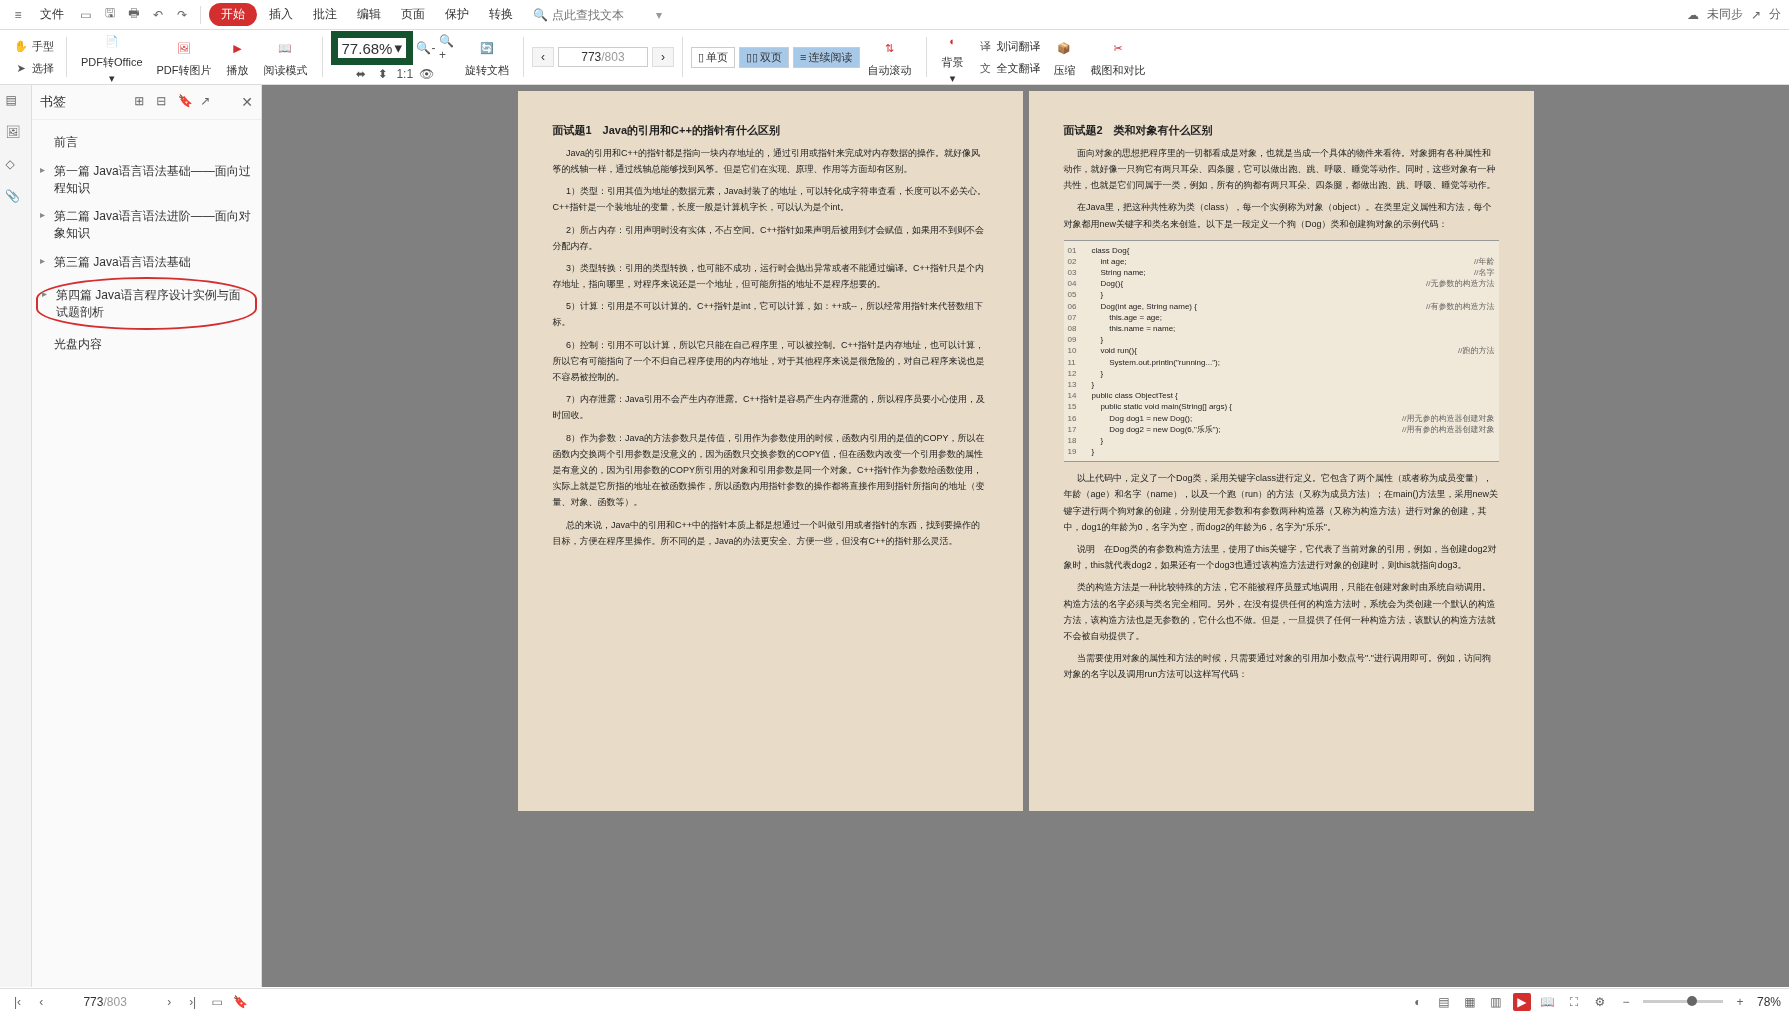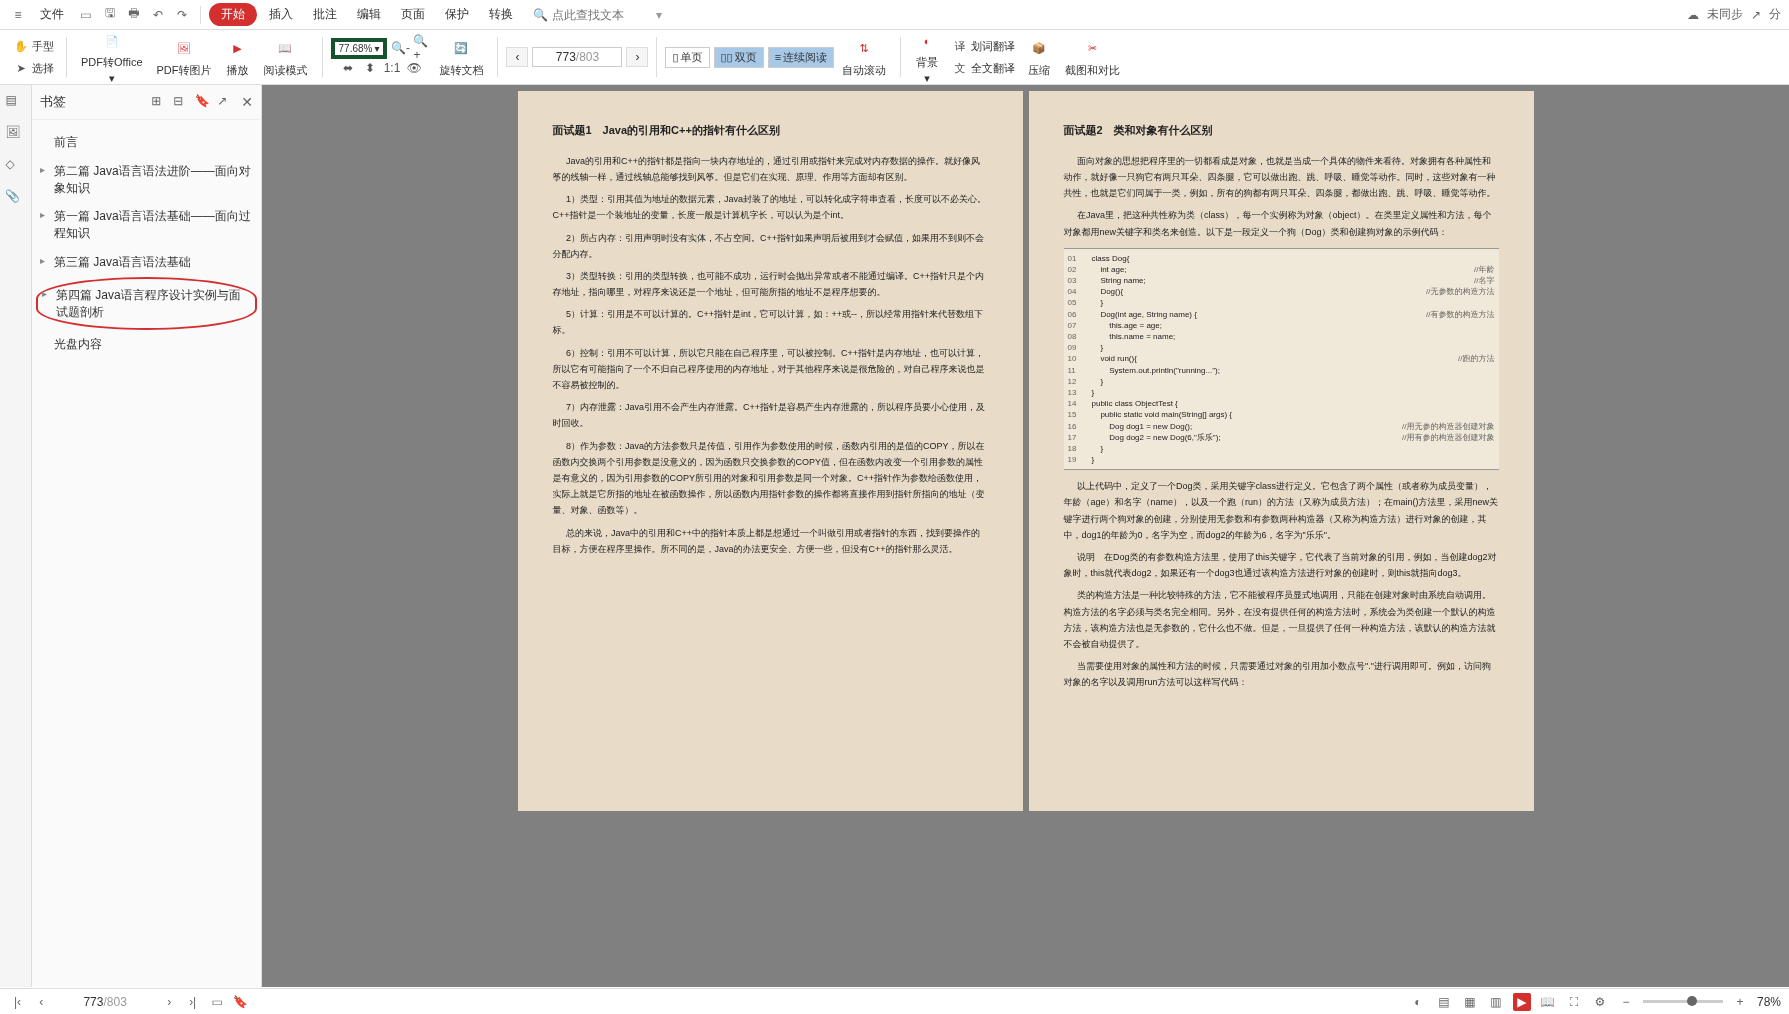--- a/index.html
+++ b/index.html
@@ -12,43 +12,43 @@
 .search-box{display:flex;align-items:center;gap:4px;color:#999;margin-left:8px}
 .search-box input{border:none;outline:none;font-size:12px;width:100px}
 .right-status{margin-left:auto;display:flex;align-items:center;gap:8px;color:#666}
 .toolbar{display:flex;align-items:center;height:55px;padding:4px 8px;border-bottom:1px solid #ddd;gap:2px}
 .tool-group{display:flex;flex-direction:column;align-items:center;gap:0}
 .tool-group-h{display:flex;align-items:center;gap:4px}
 .tool-btn{display:flex;flex-direction:column;align-items:center;padding:2px 6px;cursor:pointer;font-size:11px;gap:2px}
 .tool-btn-sm{display:flex;align-items:center;padding:2px 4px;cursor:pointer;font-size:11px;gap:2px}
 .tool-icon{width:18px;height:18px;display:flex;align-items:center;justify-content:center;color:#555}
 .tool-icon-lg{width:24px;height:24px;display:flex;align-items:center;justify-content:center;color:#d32f2f}
-.zoom-box{display:flex;align-items:center;border:4px solid #14532d;padding:1px 4px;gap:2px;font-size:10px}
+.zoom-box{display:flex;align-items:center;border:7px solid #14532d;padding:1px 4px;gap:2px;font-size:15px}
 .page-nav{display:flex;align-items:center;gap:4px}
 .page-input{border:1px solid #ccc;padding:2px;text-align:center;font-size:12px;width:90px}
 .page-arrow{padding:2px 8px;cursor:pointer;background:#f5f5f5;border:1px solid #ddd}
 .view-btn{padding:2px 6px;border:1px solid #ccc;font-size:11px;cursor:pointer;display:flex;align-items:center;gap:2px}
 .view-btn.active{background:#a8c8e8}
 .vdiv{width:1px;height:40px;background:#ddd;margin:0 6px}
 .main{display:flex;height:calc(100vh - 112px)}
 .side-icons{width:32px;background:#f5f5f5;border-right:1px solid #ddd;display:flex;flex-direction:column;align-items:center;padding-top:8px;gap:12px}
 .side-icon{width:20px;height:20px;color:#666;cursor:pointer}
 .bookmark-panel{width:230px;border-right:1px solid #ddd;background:#fafafa;display:flex;flex-direction:column}
-.bm-header{display:flex;align-items:center;padding:8px;gap:8px;border-bottom:1px solid #eee}
+.bm-header{display:flex;align-items:center;padding:8px;gap:25px;border-bottom:1px solid #eee}
 .bm-title{font-size:13px}
 .bm-tools{display:flex;gap:6px;margin-left:auto}
 .bm-tool{width:16px;height:16px;cursor:pointer;color:#666}
 .bm-close{cursor:pointer;color:#666;font-size:14px}
 .bm-list{padding:8px 4px;overflow-y:auto}
 .bm-item{padding:6px 4px 6px 18px;font-size:12px;cursor:pointer;position:relative;line-height:1.4}
 .bm-item.has-children::before{content:"▸";position:absolute;left:4px;color:#888;font-size:10px}
 .bm-item.highlighted{border:2px solid #d32f2f;border-radius:50%/40%;padding:8px 6px 8px 18px}
 .doc-area{flex:1;background:#808080;overflow:auto;position:relative;display:flex;justify-content:center;padding:6px;gap:6px}
 .page{background:#e8dcc8;width:505px;height:720px;padding:30px 35px;font-size:9px;line-height:1.8;color:#222;position:relative}
-.page-title{font-size:11px;font-weight:bold;margin-bottom:12px}
+.page-title{font-size:11px;font-weight:bold;margin-bottom:4px}
 .page p{text-indent:1.5em;margin-bottom:6px}
 .code-block{background:#f0e8d8;border-top:1px solid #999;border-bottom:1px solid #999;padding:4px;font-family:monospace;font-size:8px;line-height:1.4;margin:8px 0}
 .code-line{display:flex}
 .ln{width:24px;color:#666}
 .code{flex:1;white-space:pre}
 .cmt{color:#666}
 .arrow1{position:absolute;top:25px;left:280px;pointer-events:none}
 .arrow2{position:absolute;top:55px;left:805px;pointer-events:none}
 .status-bar{position:fixed;bottom:0;left:0;right:0;height:26px;border-top:1px solid #ddd;background:#fff;display:flex;align-items:center;padding:0 8px;gap:6px;font-size:12px}
 .sb-arrow{padding:2px 6px;cursor:pointer;color:#666}
@@ -207,22 +207,22 @@
       <div class="bm-tools">
         <span class="bm-tool">⊞</span>
         <span class="bm-tool">⊟</span>
         <span class="bm-tool">🔖</span>
         <span class="bm-tool">↗</span>
       </div>
       <span class="bm-close">✕</span>
     </div>
     <div class="bm-list" id="bm-list">
         <div class="bm-item">前言</div>
+        <div class="bm-item has-children">第一篇 Java语言语法基础――面向过程知识</div>
         <div class="bm-item has-children">第二篇 Java语言语法进阶――面向对象知识</div>
-        <div class="bm-item has-children">第一篇 Java语言语法基础――面向过程知识</div>
         <div class="bm-item has-children">第三篇 Java语言语法基础</div>
         <div class="bm-item has-children highlighted">第四篇 Java语言程序设计实例与面试题剖析</div>
         <div class="bm-item">光盘内容</div>
       </div>
   </div>
   <div class="doc-area">
     <svg class="arrow1" width="160" height="110">
         <line x1="0" y1="0" x2="150" y2="100" stroke="#d32f2f" stroke-width="3"></line>
         <polygon points="150,100 138,88 144,100 135,98" fill="#d32f2f"></polygon>
       </svg>

